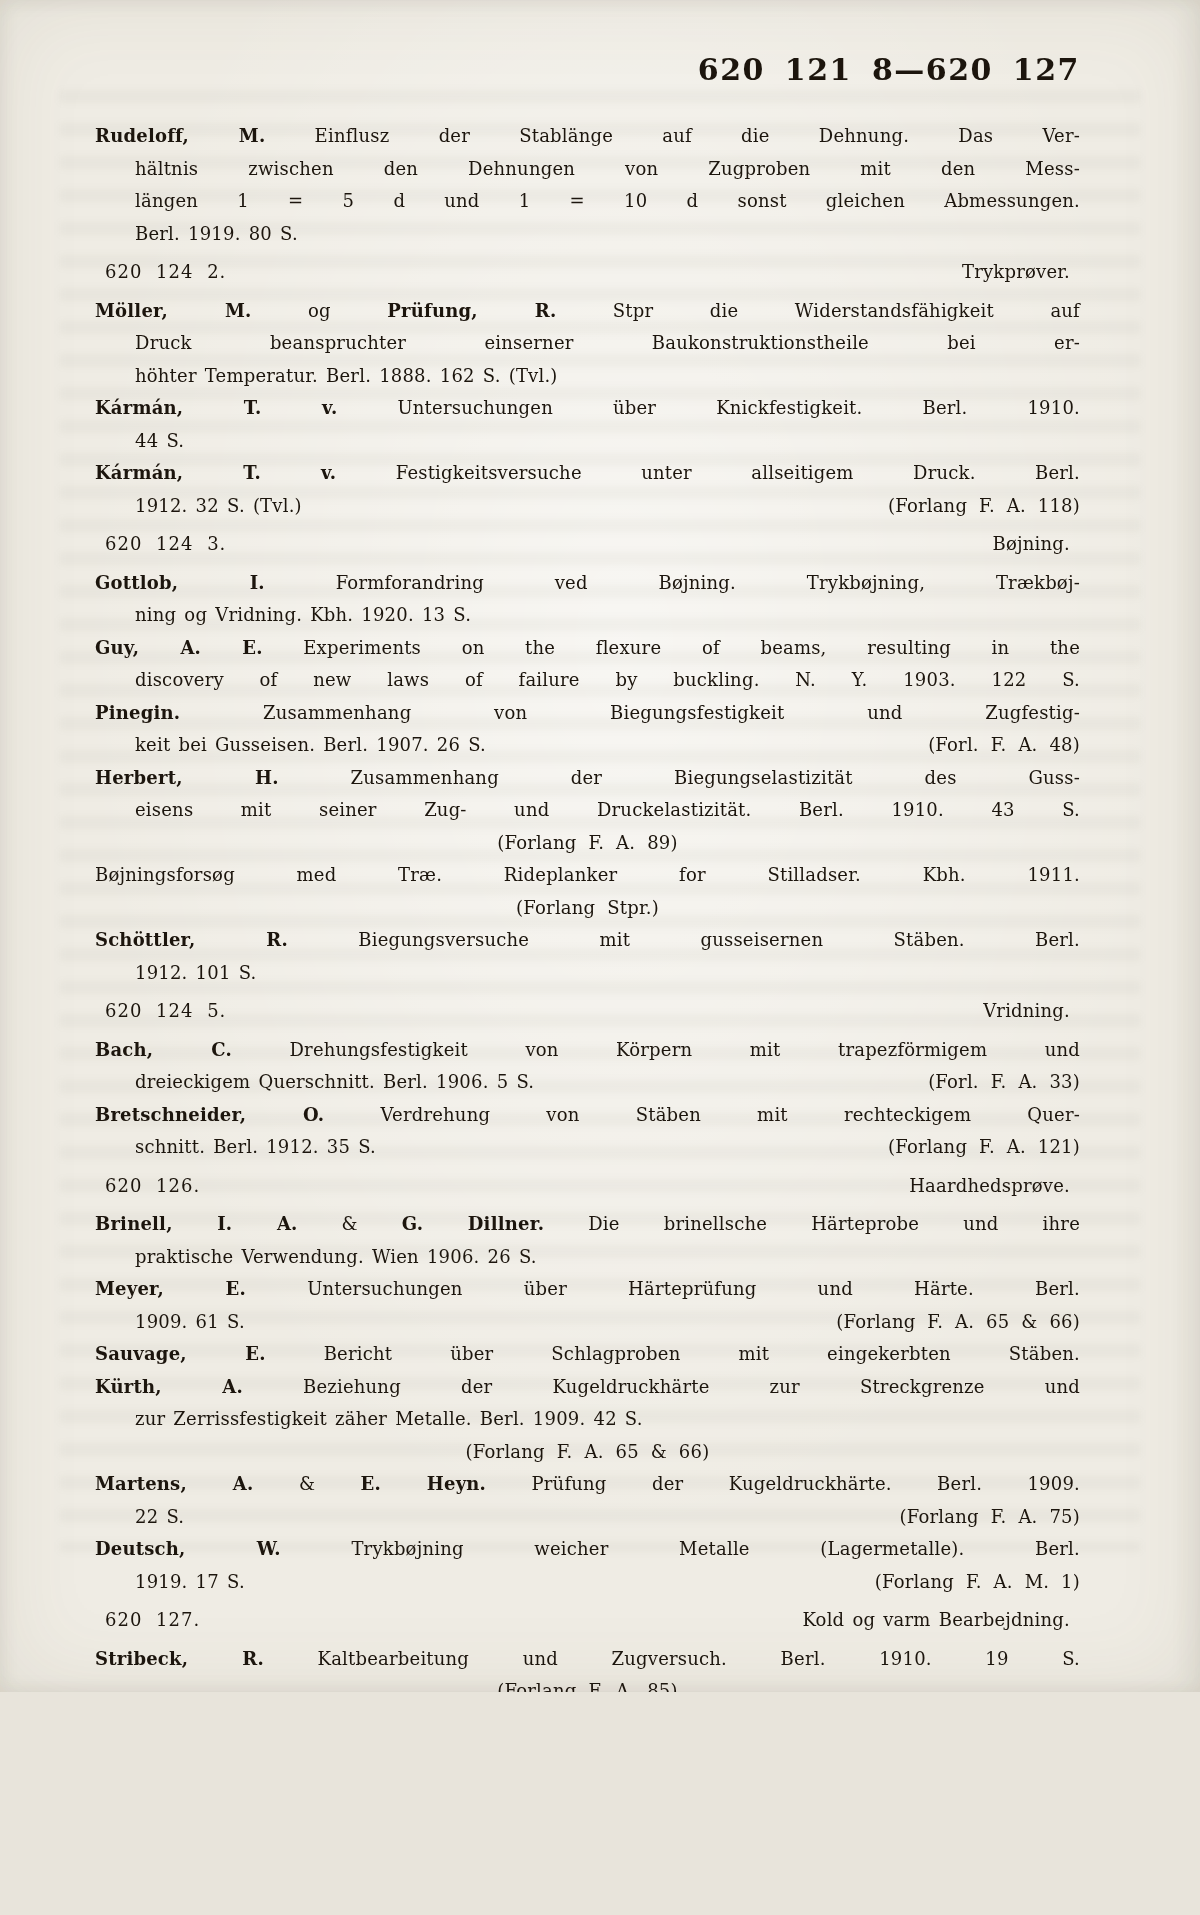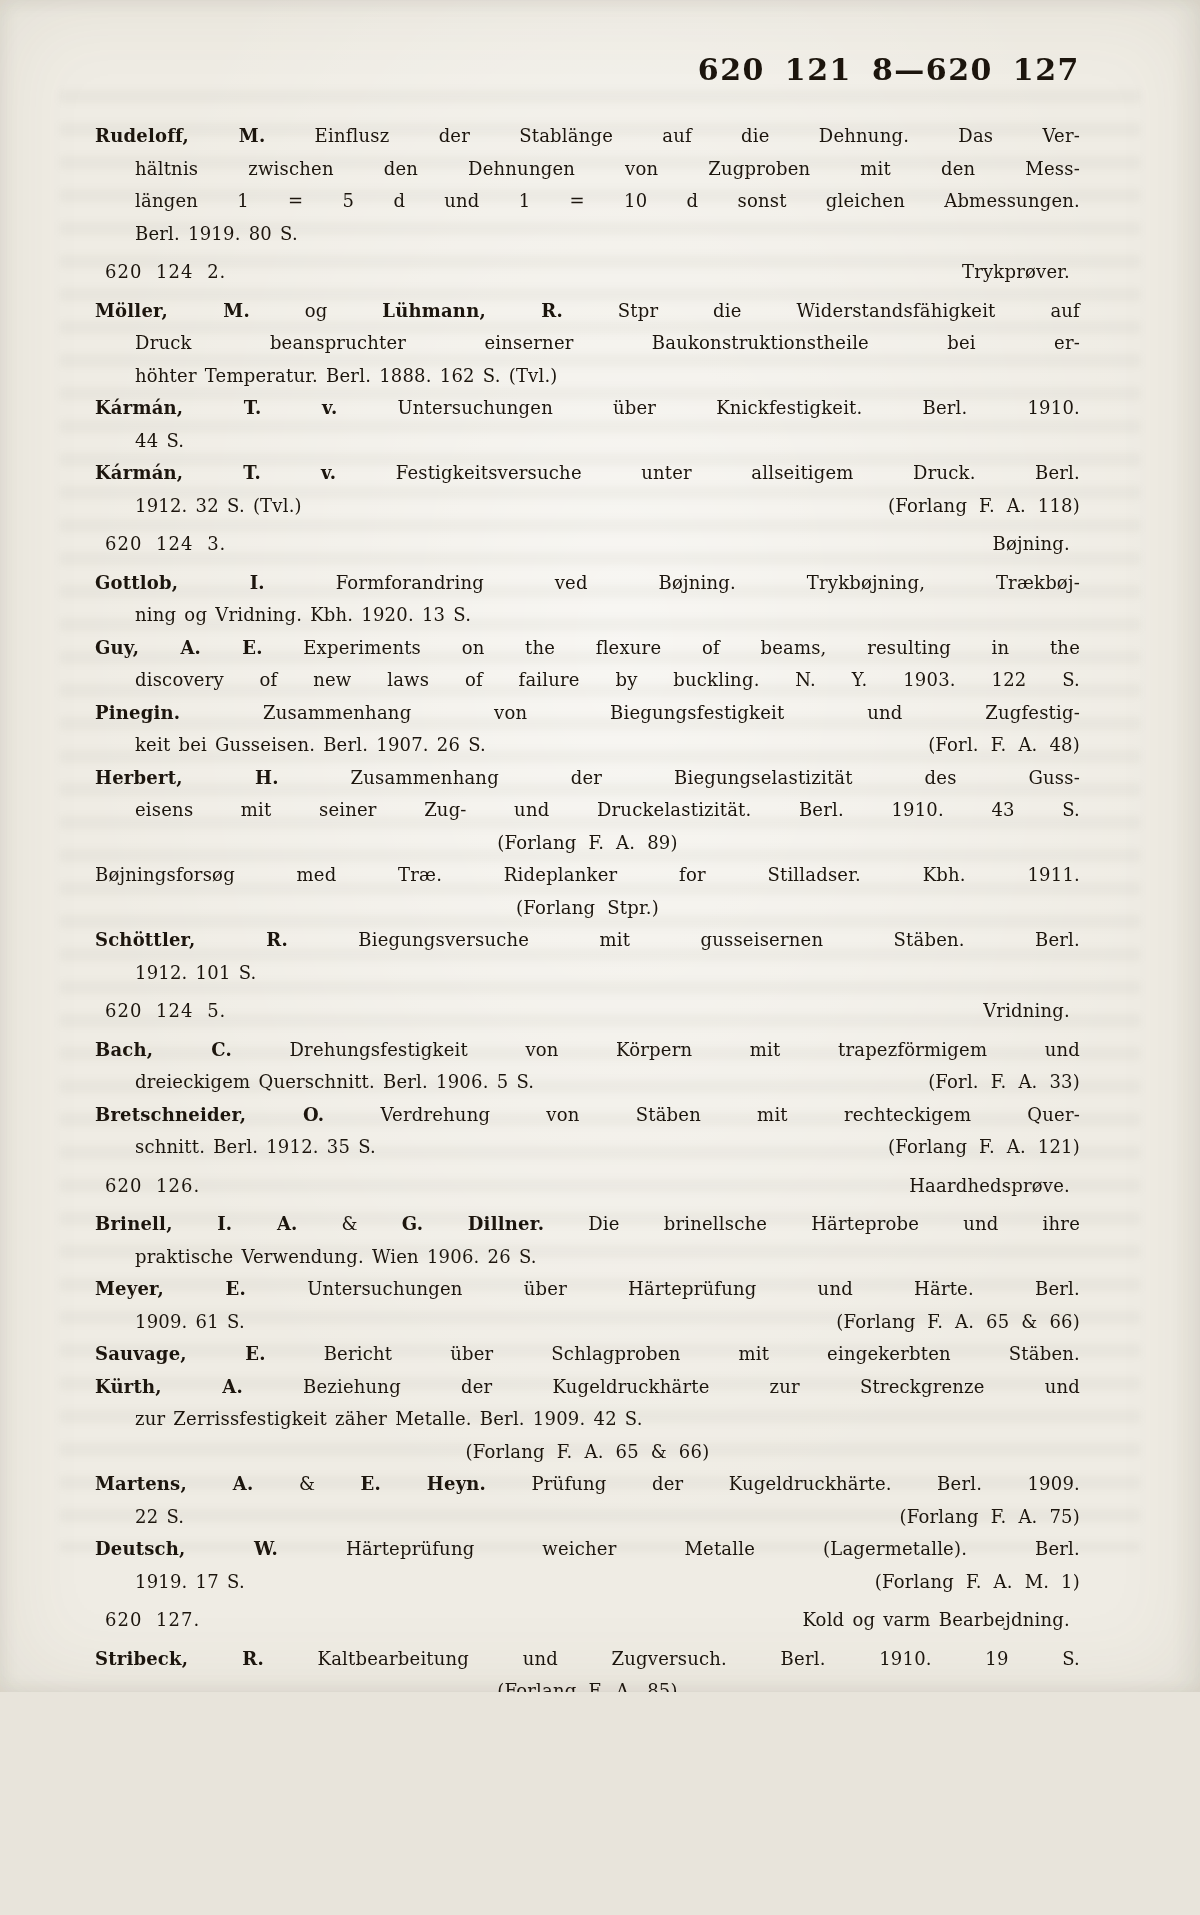--- a/index.html
+++ b/index.html
@@ -57,21 +57,21 @@
         <div class="line fill"><span class="b">Rudeloff, M.</span><span> Einflusz der Stablänge auf die Dehnung. Das Ver-</span></div>
         <div class="line ind fill"><span>hältnis zwischen den Dehnungen von Zugproben mit den Mess-</span></div>
         <div class="line ind fill"><span>längen 1 = 5 d und 1 = 10 d sonst gleichen Abmessungen.</span></div>
         <div class="line ind"><span>Berl. 1919. 80 S.</span></div>
       </div>
       <div class="line section-line">
         <span class="code">620 124 2.</span>
         <span class="stitle">Trykprøver.</span>
       </div>
       <div class="entry">
-        <div class="line fill"><span class="b">Möller, M.</span><span> og </span><span class="b">Lühmann, R.</span><span> Stpr die Widerstandsfähigkeit auf</span></div>
+        <div class="line fill"><span class="b">Möller, M.</span><span> og </span><span class="b">Prüfung, R.</span><span> Stpr die Widerstandsfähigkeit auf</span></div>
         <div class="line ind fill"><span>Druck beanspruchter einserner Baukonstruktionstheile bei er-</span></div>
         <div class="line ind"><span>höhter Temperatur. Berl. 1888. 162 S. (Tvl.)</span></div>
       </div>
       <div class="entry">
         <div class="line fill"><span class="b">Kármán, T. v.</span><span> Untersuchungen über Knickfestigkeit. Berl. 1910.</span></div>
         <div class="line ind"><span>44 S.</span></div>
       </div>
       <div class="entry">
         <div class="line fill"><span class="b">Kármán, T. v.</span><span> Festigkeitsversuche unter allseitigem Druck. Berl.</span></div>
         <div class="line split ind">
@@ -153,21 +153,21 @@
         <div class="line right-only"><span class="right">(Forlang F. A. 65 &amp; 66)</span></div>
       </div>
       <div class="entry">
         <div class="line fill"><span class="b">Martens, A.</span><span> &amp; </span><span class="b">E. Heyn.</span><span> Prüfung der Kugeldruckhärte. Berl. 1909.</span></div>
         <div class="line split ind">
           <span class="left"><span>22 S.</span></span>
           <span class="right">(Forlang F. A. 75)</span>
         </div>
       </div>
       <div class="entry">
-        <div class="line fill"><span class="b">Deutsch, W.</span><span> Härteprüfung weicher Metalle (Lagermetalle). Berl.</span></div>
+        <div class="line fill"><span class="b">Deutsch, W.</span><span> Trykbøjning weicher Metalle (Lagermetalle). Berl.</span></div>
         <div class="line split ind">
           <span class="left"><span>1919. 17 S.</span></span>
           <span class="right">(Forlang F. A. M. 1)</span>
         </div>
       </div>
       <div class="line section-line">
         <span class="code">620 127.</span>
         <span class="stitle">Kold og varm Bearbejdning.</span>
       </div>
       <div class="entry">

